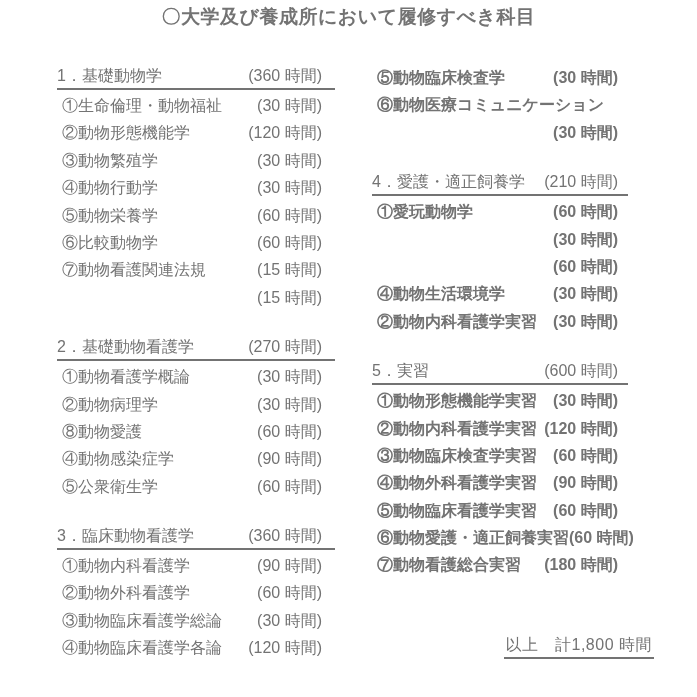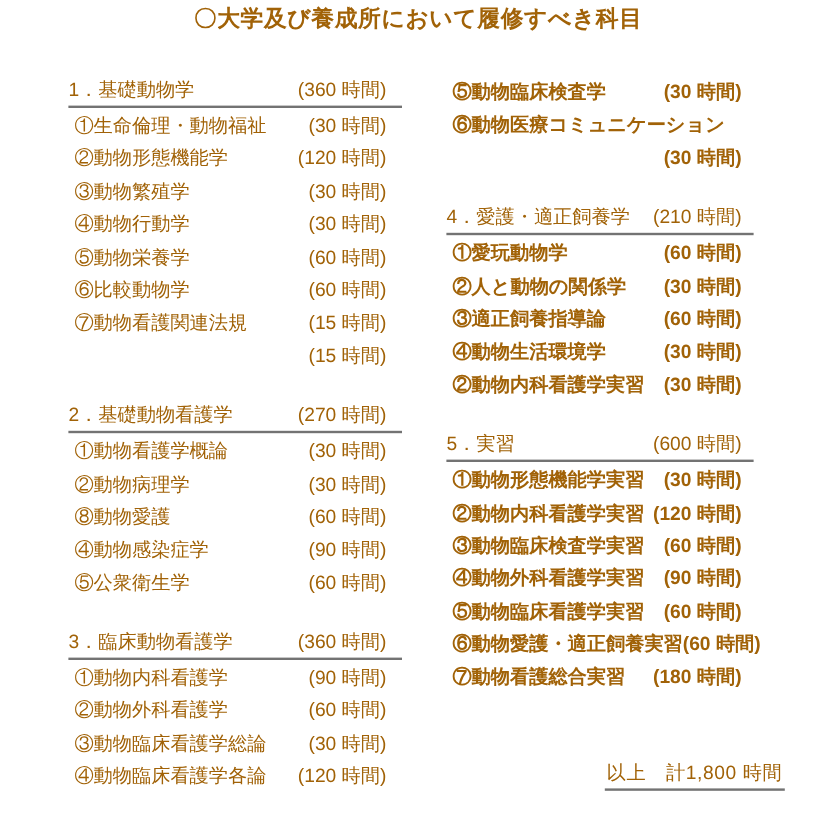--- a/index.html
+++ b/index.html
@@ -2,21 +2,21 @@
 <html><head>
 <meta charset="utf-8">
 <style>
   html, body { margin: 0; padding: 0; background: #ffffff; }
   .page {
     position: relative;
     width: 697px;
     height: 697px;
     background: #ffffff;
     font-family: "Liberation Sans", sans-serif;
-    color: #a16207;
+    color: #737373;
     font-weight: 500;
     overflow: hidden;
   }
   .doc-title {
     position: absolute;
     top: 5px;
     left: 0;
     width: 100%;
     text-align: center;
     font-size: 19px;
@@ -189,25 +189,23 @@
     <div class="sec">
       <div class="sec-head">
         <span class="sec-label">4．愛護・適正飼養学</span>
         <span class="sec-hours">(210 時間)</span>
       </div>
       <div class="row">
         <span class="name">①愛玩動物学</span>
         <span class="hours">(60 時間)</span>
       </div>
       <div class="row">
-        <span class="name">②人と動物の関係学</span>
-        <span class="hours">(30 時間)</span>
-      </div>
-      <div class="row">
-        <span class="name">③適正飼養指導論</span>
+        <span class="hours">(30 時間)</span>
+      </div>
+      <div class="row">
         <span class="hours">(60 時間)</span>
       </div>
       <div class="row">
         <span class="name">④動物生活環境学</span>
         <span class="hours">(30 時間)</span>
       </div>
       <div class="row">
         <span class="name">②動物内科看護学実習</span>
         <span class="hours">(30 時間)</span>
       </div>

